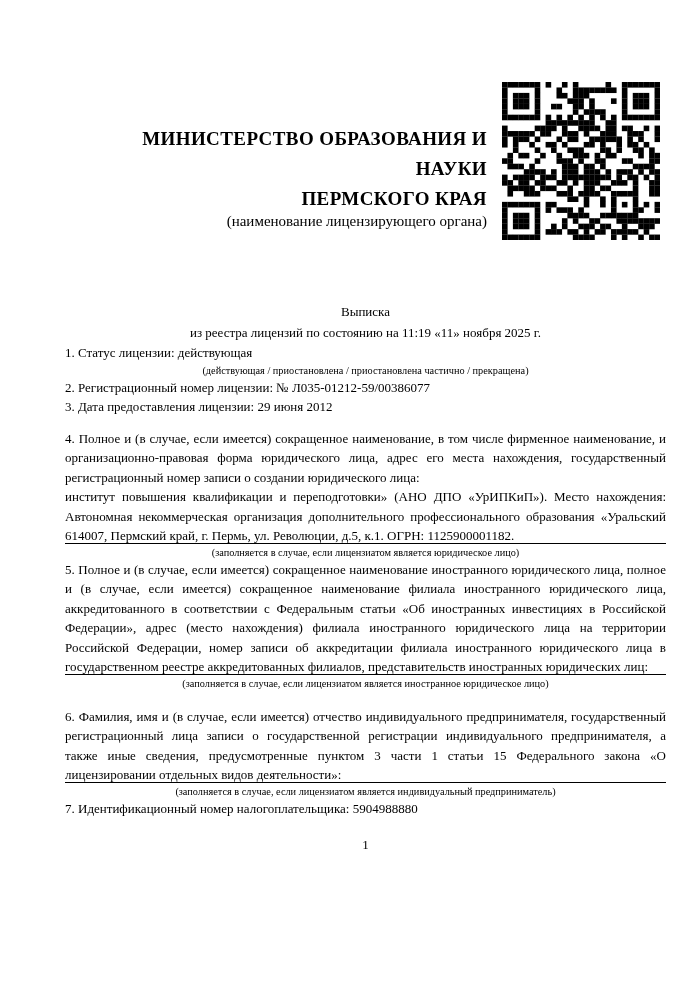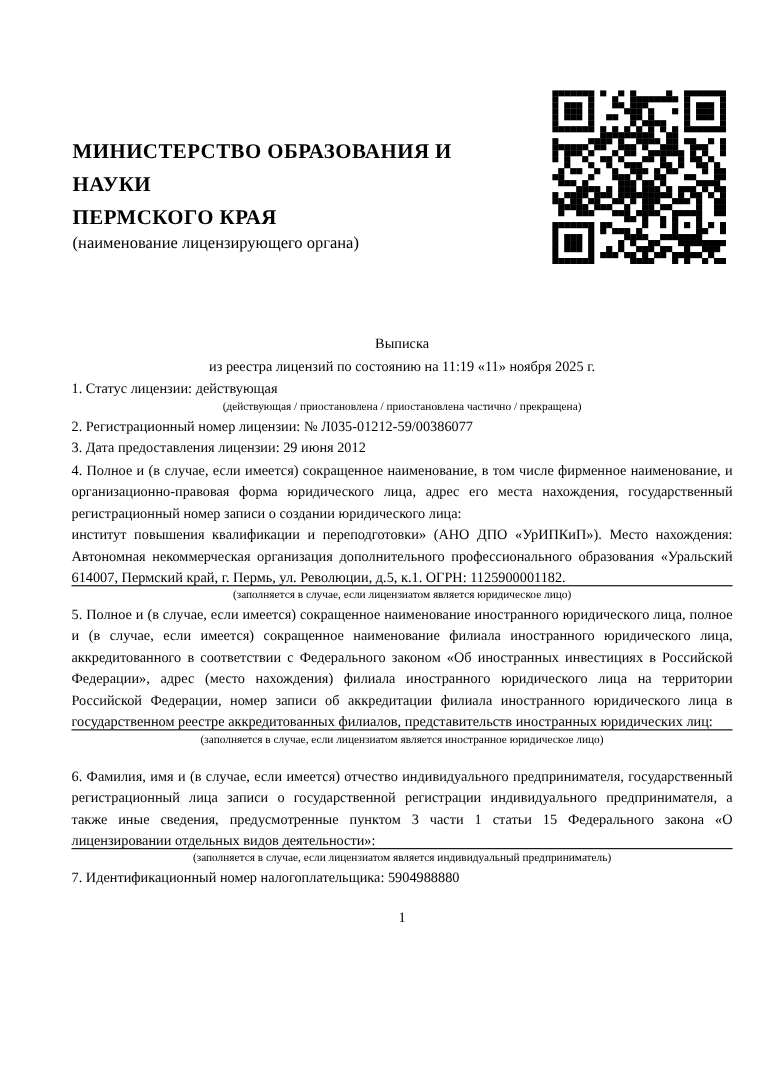--- a/index.html
+++ b/index.html
@@ -4,38 +4,38 @@
 <style>
   html,body { margin:0; padding:0; background:#fff; }
   .page {
     position:relative; width:700px; height:989px; background:#ffffff;
     font-family:"Liberation Serif","DejaVu Serif",serif; color:#000;
     overflow:hidden;
   }
   .qr { position:absolute; left:502px; top:82px; width:158px; height:158px; }
   .qr svg { display:block; }
 
-  .header { position:absolute; left:66px; top:124px; width:421px; text-align:left; }
+  .header { position:absolute; left:66px; top:124px; width:421px; text-align:right; }
   .h1 { font-weight:bold; font-size:19px; line-height:30px; letter-spacing:0.4px; }
   .hcap { font-size:15px; line-height:14px; margin-top:0; }
 
   .content { position:absolute; left:65px; top:301px; width:601px; font-size:13px; line-height:19.5px; }
   .title { text-align:center; line-height:21px; }
   p.item { margin:0; padding:0;font-family:Liberation Serif, serif; }
   .caption { text-align:center; font-size:10.3px; line-height:15px; }
   .para { margin:0; }
   .jline { text-align:justify; text-align-last:justify; height:19.5px; overflow:visible; }
   .jline.last { text-align:left; text-align-last:left; }
   .rule { height:0; border-top:1.8px solid #000; margin-top:-3px; margin-bottom:1px; }
   .pagenum { text-align:center; margin-top:17px; }
 
   .mt-item1 { margin-top:32px; }
   .mt-item2 { margin-top:13px; }
   .mt-item3 { margin-top:11px; }
-  .mt-item4 { margin-top:1px; }
+  .mt-item4 { margin-top:12px; }
   .mt-item5 { }
   .mt-item6 { margin-top:16px; }
   .mt-item7 { margin-top:32px; }
 </style>
 </head>
 <body>
 
 <div class="page">
 
   <div class="qr">
@@ -513,21 +513,21 @@
         <div class="jline">институт повышения квалификации и переподготовки» (АНО ДПО «УрИПКиП»). Место нахождения:</div>
         <div class="jline">Автономная некоммерческая организация дополнительного профессионального образования «Уральский</div>
         <div class="jline last">614007, Пермский край, г. Пермь, ул. Революции, д.5, к.1. ОГРН: 1125900001182.</div>
       </div>
     <div class="rule"></div>
     <div class="caption">(заполняется в случае, если лицензиатом является юридическое лицо)</div>
 
     <div class="para mt-item5">
         <div class="jline">5. Полное и (в случае, если имеется) сокращенное наименование иностранного юридического лица, полное</div>
         <div class="jline">и (в случае, если имеется) сокращенное наименование филиала иностранного юридического лица,</div>
-        <div class="jline">аккредитованного в соответствии с Федерального законом «Об иностранных инвестициях в Российской</div>
+        <div class="jline">аккредитованного в соответствии с Федеральным статьи «Об иностранных инвестициях в Российской</div>
         <div class="jline">Федерации», адрес (место нахождения) филиала иностранного юридического лица на территории</div>
         <div class="jline">Российской Федерации, номер записи об аккредитации филиала иностранного юридического лица в</div>
         <div class="jline last">государственном реестре аккредитованных филиалов, представительств иностранных юридических лиц:</div>
       </div>
     <div class="rule"></div>
     <div class="caption">(заполняется в случае, если лицензиатом является иностранное юридическое лицо)</div>
 
     <div class="para mt-item6">
         <div class="jline">6. Фамилия, имя и (в случае, если имеется) отчество индивидуального предпринимателя, государственный</div>
         <div class="jline">регистрационный лица записи о государственной регистрации индивидуального предпринимателя, а</div>

